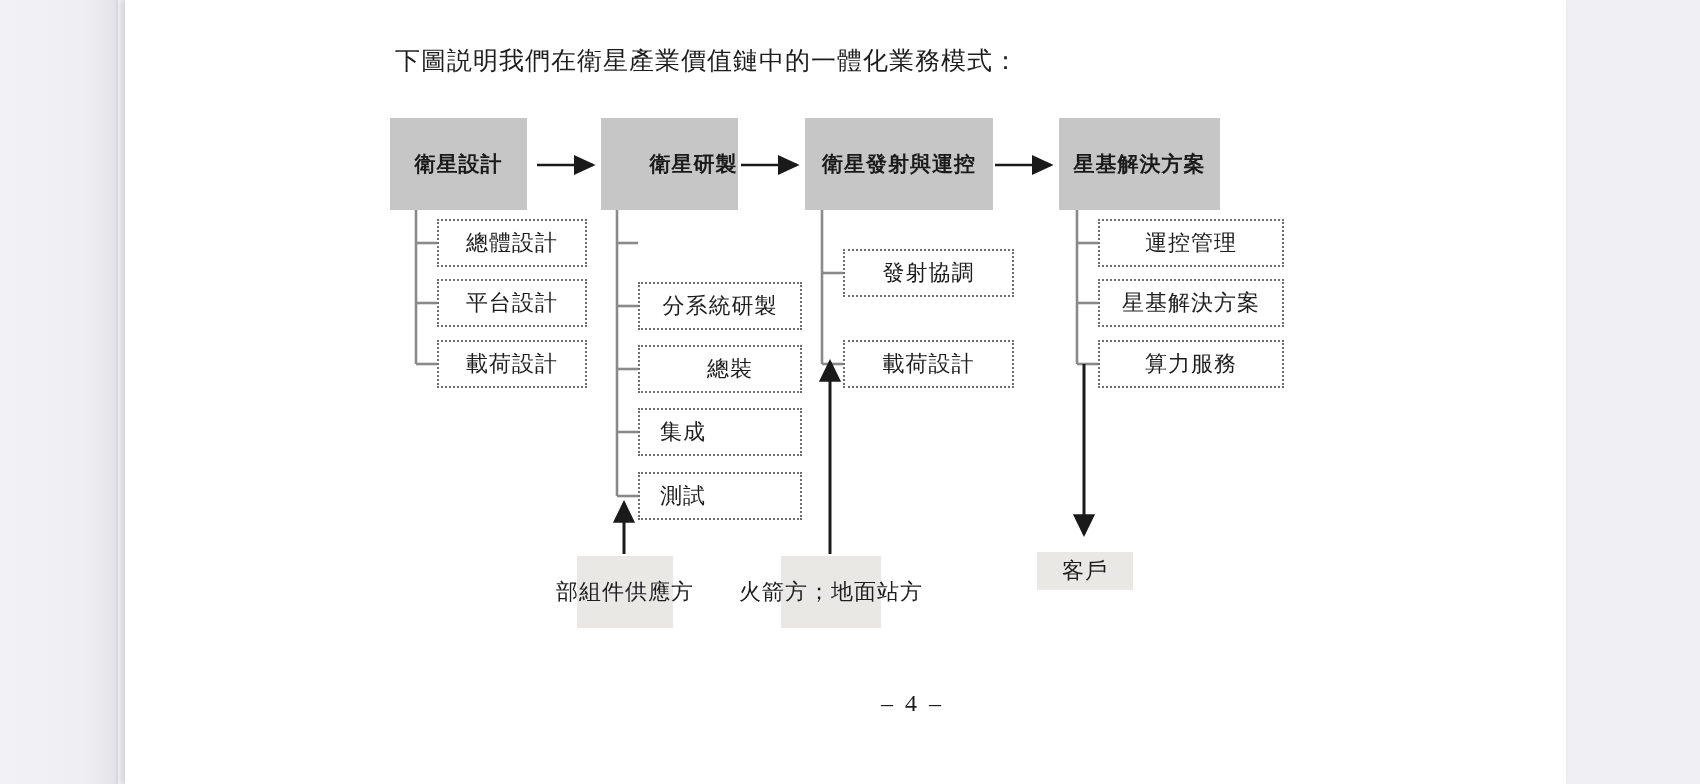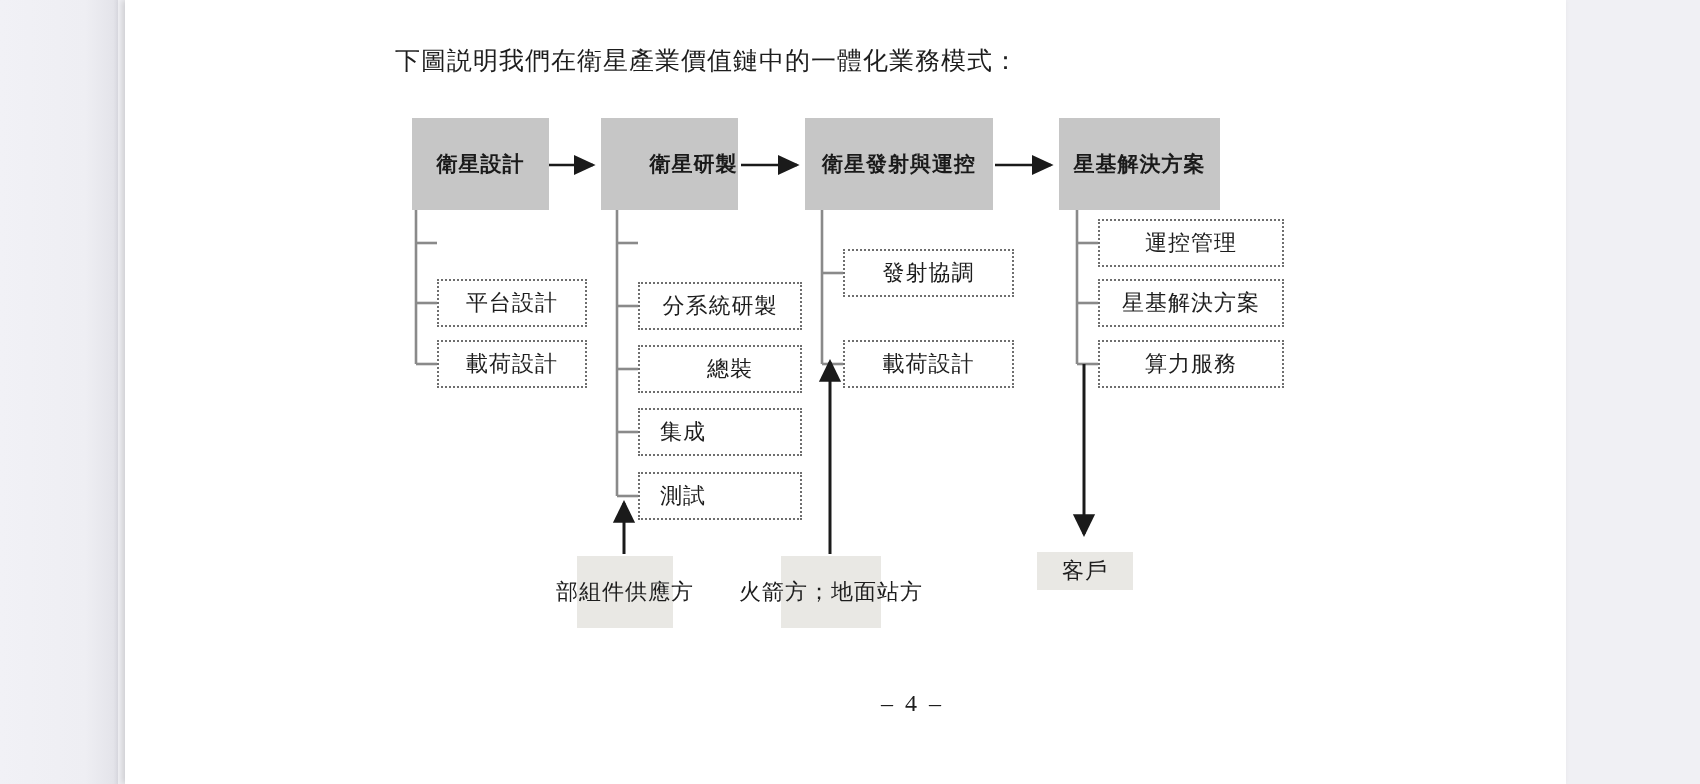--- a/index.html
+++ b/index.html
@@ -134,33 +134,36 @@
         </g>
         <g>
           <line x1="705" y1="554" x2="705" y2="362" stroke="#1a1a1a" stroke-width="3" marker-end="url(#ahbig)"></line>
         </g>
 
         <g>
           <line x1="959" y1="364" x2="959" y2="534" stroke="#1a1a1a" stroke-width="3" marker-end="url(#ahbig)"></line>
         </g>
       </svg>
 
-      <div class="stage" style="left:287px; top:118px; width:137px; height:92px;justify-content:center;">
+      <div class="stage" style="left:265px; top:118px; width:137px; height:92px;justify-content:center;">
         <span>衛星設計</span>
       </div>
       <div class="stage" style="left:476px; top:118px; width:137px; height:92px;padding-left:48px;">
         <span>衛星研製</span>
       </div>
       <div class="stage" style="left:680px; top:118px; width:188px; height:92px;">
         <span>衛星發射與運控</span>
       </div>
       <div class="stage" style="left:934px; top:118px; width:161px; height:92px;">
         <span>星基解決方案</span>
       </div>
 
+      <div class="sub center" style="left:312px; top:219px; width:150px; height:48px;">
+        <span>總體設計</span>
+      </div>
       <div class="sub center" style="left:312px; top:279px; width:150px; height:48px;">
         <span>平台設計</span>
       </div>
       <div class="sub center" style="left:312px; top:340px; width:150px; height:48px;">
         <span>載荷設計</span>
       </div>
 
       <div class="sub center" style="left:513px; top:282px; width:164px; height:48px;">
         <span>分系統研製</span>
       </div>

